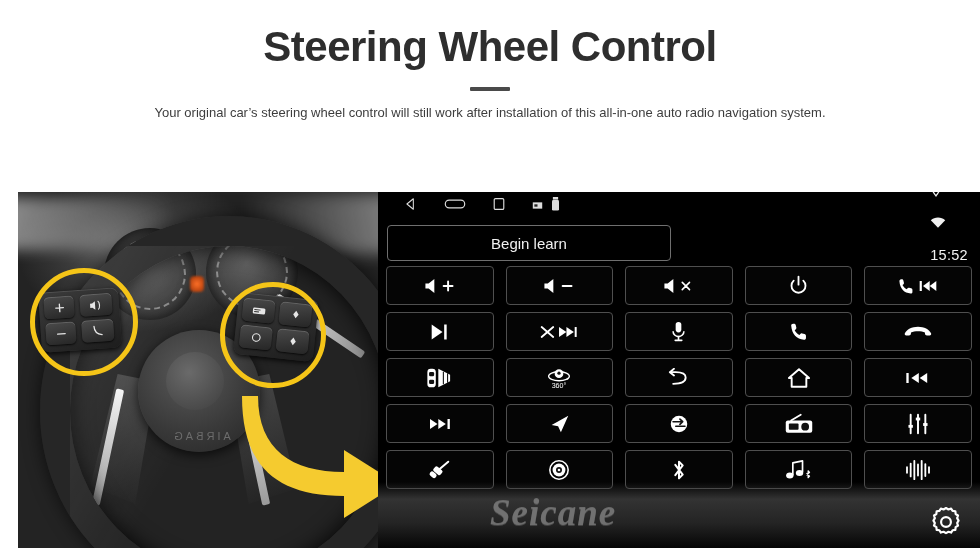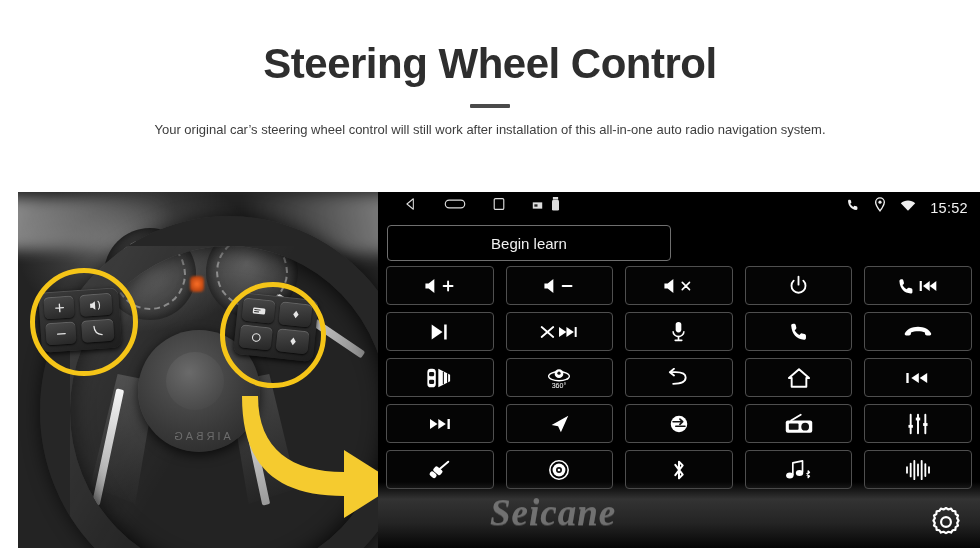--- a/index.html
+++ b/index.html
@@ -5,21 +5,21 @@
   html,body{margin:0;padding:0;}
   body{
     width:980px;height:548px;background:#ffffff;
     font-family:"Liberation Sans", sans-serif;
     overflow:hidden;position:relative;
   }
   
   .header{width:980px;padding-top:24px;text-align:center;}
   .page-title{
     font-size:42px;font-weight:bold;color:#2e2e2e;letter-spacing:-0.5px;
-    margin:17px;line-height:1.1;
+    margin:0;line-height:1.1;
   }
   .title-rule{
     width:40px;height:4px;background:#4a4a4a;margin:17px auto 13px auto;border-radius:1px;
   }
   .subtitle{
     font-size:13px;color:#3d3d3d;line-height:1.45;margin:0 auto;
     width:910px;
   }
 
   
@@ -143,21 +143,21 @@
   
   .panel{
     position:absolute;left:378px;top:0;width:602px;height:356px;
     background:#000;overflow:hidden;
   }
   .statusbar{
     position:relative;height:28px;display:flex;align-items:center;
     padding:0 12px 0 26px;color:#e9e9e9;
   }
   .sb-left{display:flex;align-items:center;gap:26px;}
-  .sb-right{margin-left:auto;display:flex;align-items:flex-end;gap:14px;}
+  .sb-right{margin-left:auto;display:flex;align-items:flex-start;gap:14px;flex-direction:column;}
   .sb-time{font-size:14.5px;color:#f2f2f2;letter-spacing:.3px;}
   .begin-learn{
     position:absolute;left:9px;top:33px;width:282px;height:34px;
     border:1px solid #6f6f6f;border-radius:4px;background:#000;
     color:#f0f0f0;font-size:15px;display:flex;align-items:center;justify-content:center;
   }
   .grid{
     position:absolute;left:8px;top:74px;width:586px;
     display:grid;grid-template-columns:repeat(5,1fr);
     gap:7px 12px;

